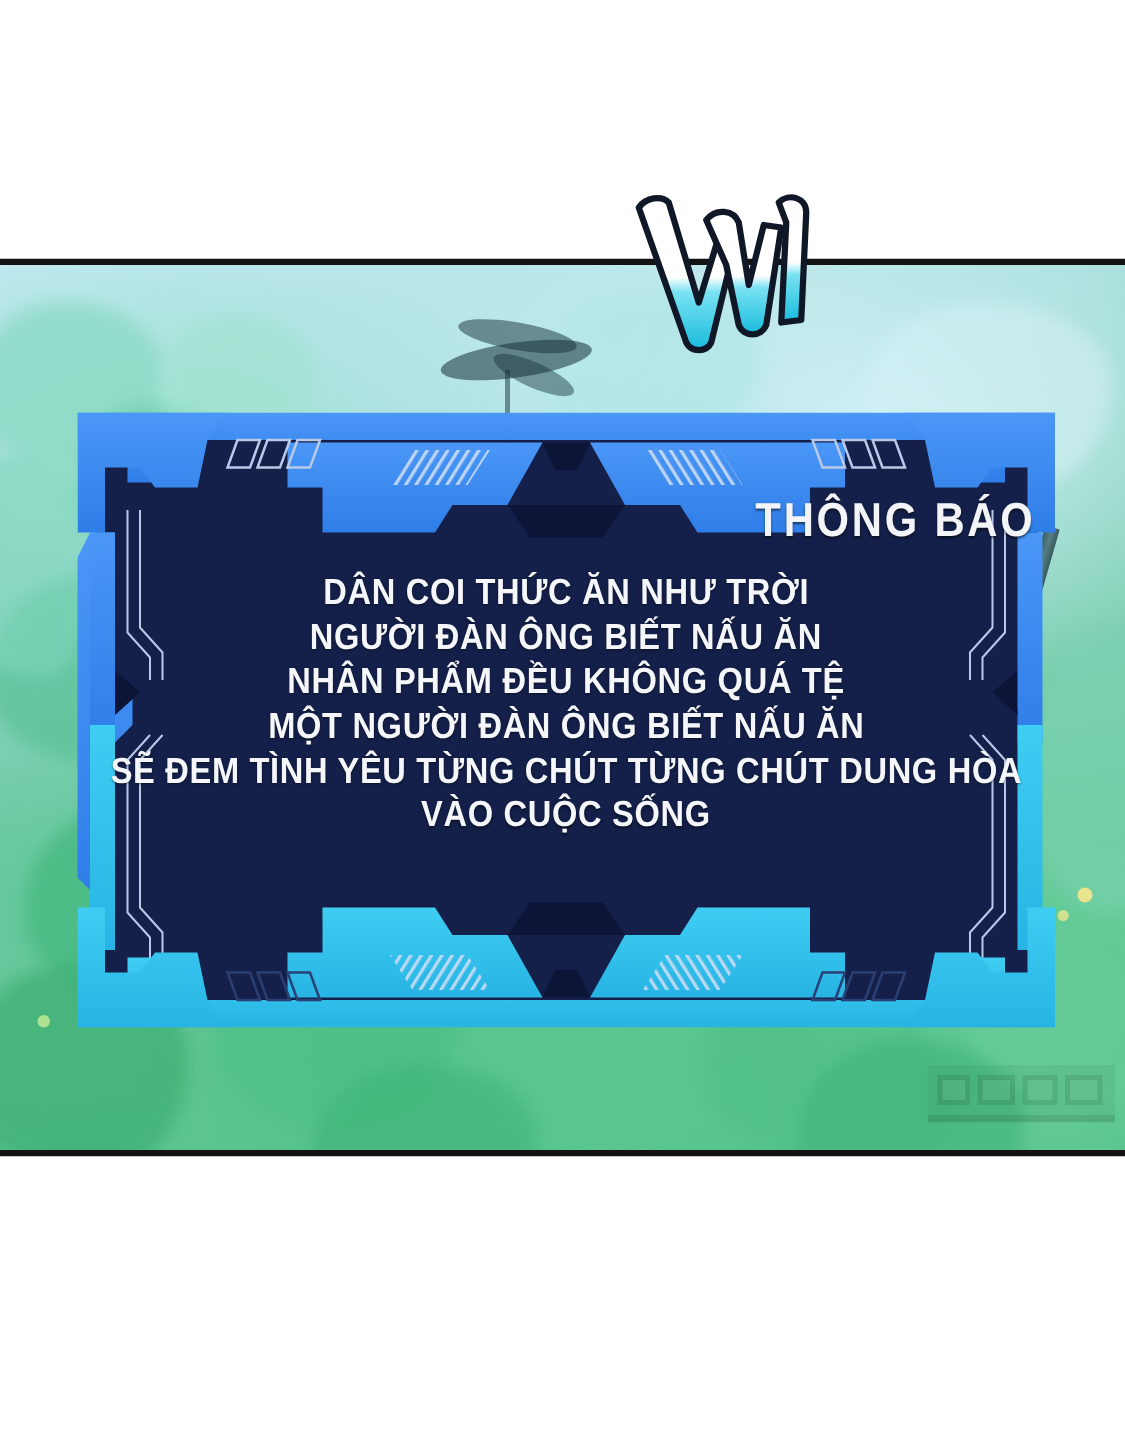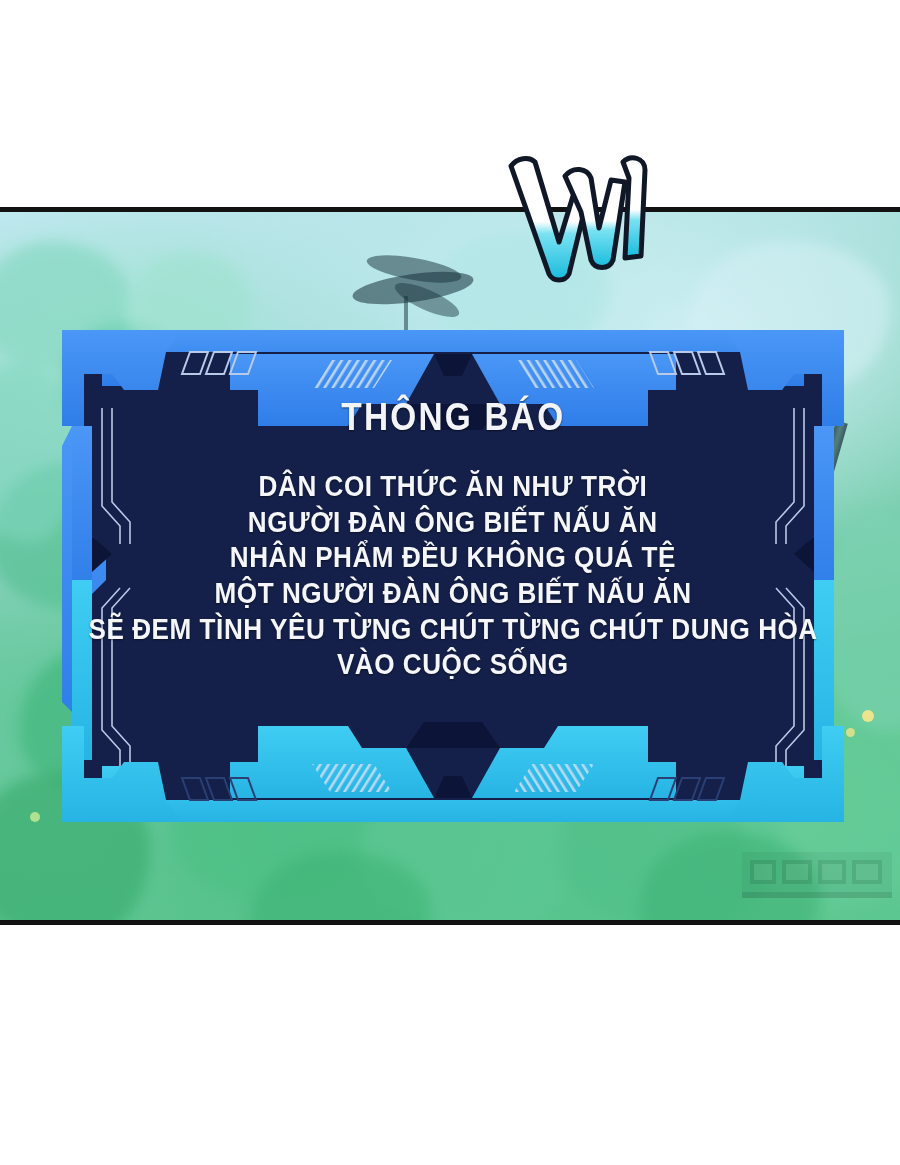--- a/index.html
+++ b/index.html
@@ -52,32 +52,32 @@
   
   #hud {
     position:absolute; left:62px; top:330px; width:782px; height:492px; z-index:30;
   }
   #hud svg { display:block; width:100%; height:100%; }
 
   
   #hud-text {
     position:absolute; left:62px; top:330px; width:782px; height:492px;
     z-index:31; pointer-events:none;
-    display:flex; flex-direction:column; align-items:center;
+    display:flex; flex-direction:column; align-items:flex-end;
   }
   #notice-title {
     margin-top:68px;
     font-size:38px; font-weight:700; color:#f2f4f8;
     letter-spacing:2.5px; line-height:1;
     transform:scaleX(.88); transform-origin:center;
     text-shadow:0 1px 2px rgba(0,0,0,.55);
     white-space:nowrap;
   }
   #notice-body {
-    margin-top:34px; width:100%;
+    margin-top:22px; width:100%;
     display:flex; flex-direction:column; align-items:center; gap:2px;
   }
   #notice-body .line {
     font-size:29px; font-weight:700; color:#f4f6fa;
     letter-spacing:.6px; line-height:1.16;
     transform:scaleX(.9); transform-origin:center;
     white-space:nowrap;
     text-shadow:0 1px 2px rgba(0,0,0,.5);
   }
 </style>

